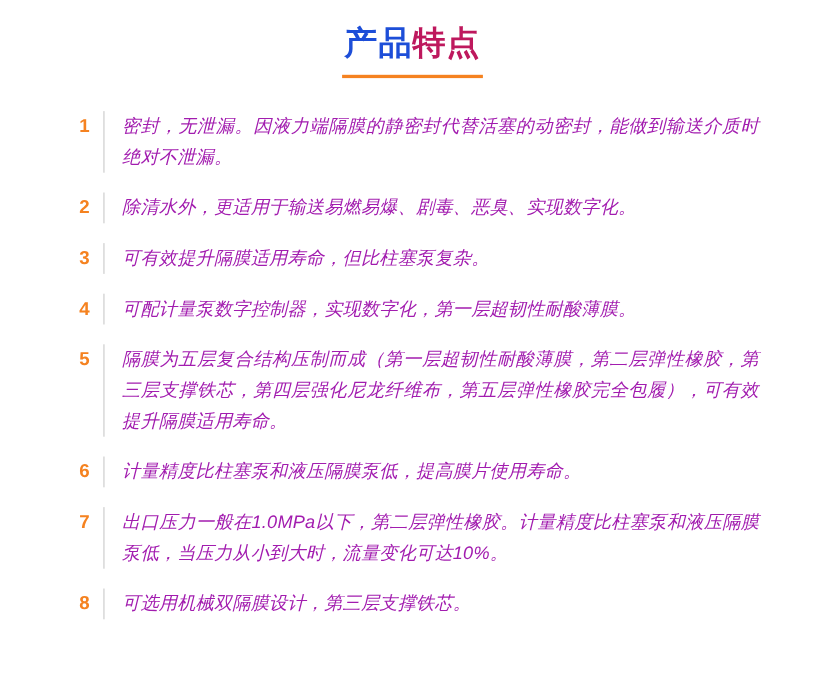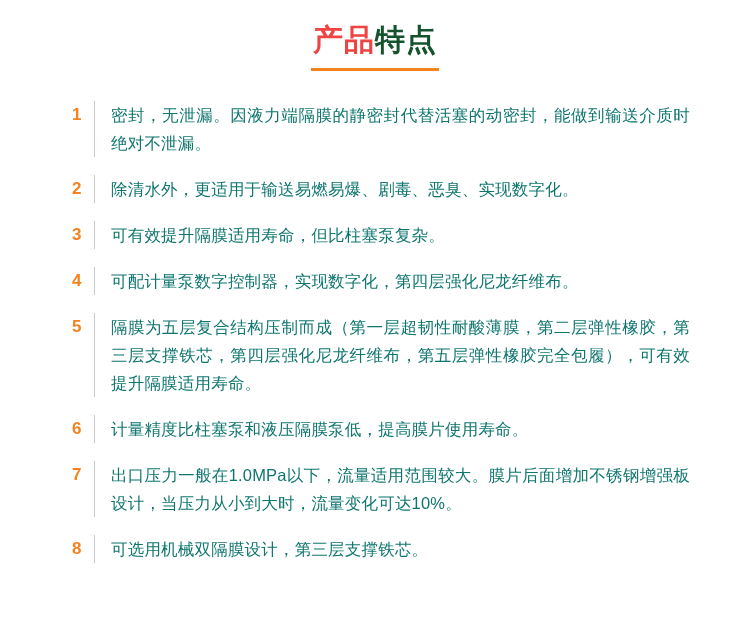--- a/index.html
+++ b/index.html
@@ -28,24 +28,24 @@
   .title {
     display: inline-block;
     font-size: 30px;
     font-weight: bold;
     letter-spacing: 1px;
     line-height: 1.2;
     padding-bottom: 8px;
     position: relative;
   }
   .title .part-dark {
-    color: #ef4444;
+    color: #1d4ed8;
   }
   .title .part-accent {
-    color: #14532d;
+    color: #be185d;
   }
   .title-underline {
     width: 128px;
     height: 3px;
     background: #f58220;
     margin: 0 auto;
     margin-top: 2px;
   }
   .list {
     margin-top: 26px;
@@ -73,23 +73,24 @@
     width: 1px;
     align-self: stretch;
     background: #c9c9c9;
     margin-right: 16px;
     min-height: 28px;
   }
   .text {
     flex: 1 1 auto;
     font-size: 16.5px;
     line-height: 28px;
-    color: #0f766e;
+    color: #a21caf;
     letter-spacing: 0.2px;
     text-align: justify;
+    font-style: italic;
   }
 </style>
 </head>
 <body>
 
 <div class="page">
 
   <div class="title-block">
     <div class="title">
       <span class="part-dark">产品</span><span class="part-accent">特点</span>
@@ -113,39 +114,39 @@
 
     <div class="row">
       <div class="num">3</div>
       <div class="divider"></div>
       <div class="text">可有效提升隔膜适用寿命，但比柱塞泵复杂。</div>
     </div>
 
     <div class="row">
       <div class="num">4</div>
       <div class="divider"></div>
-      <div class="text">可配计量泵数字控制器，实现数字化，第四层强化尼龙纤维布。</div>
+      <div class="text">可配计量泵数字控制器，实现数字化，第一层超韧性耐酸薄膜。</div>
     </div>
 
     <div class="row">
       <div class="num">5</div>
       <div class="divider"></div>
       <div class="text">隔膜为五层复合结构压制而成（第一层超韧性耐酸薄膜，第二层弹性橡胶，第三层支撑铁芯，第四层强化尼龙纤维布，第五层弹性橡胶完全包履），可有效提升隔膜适用寿命。</div>
     </div>
 
     <div class="row">
       <div class="num">6</div>
       <div class="divider"></div>
       <div class="text">计量精度比柱塞泵和液压隔膜泵低，提高膜片使用寿命。</div>
     </div>
 
     <div class="row">
       <div class="num">7</div>
       <div class="divider"></div>
-      <div class="text">出口压力一般在1.0MPa以下，流量适用范围较大。膜片后面增加不锈钢增强板设计，当压力从小到大时，流量变化可达10%。</div>
+      <div class="text">出口压力一般在1.0MPa以下，第二层弹性橡胶。计量精度比柱塞泵和液压隔膜泵低，当压力从小到大时，流量变化可达10%。</div>
     </div>
 
     <div class="row">
       <div class="num">8</div>
       <div class="divider"></div>
       <div class="text">可选用机械双隔膜设计，第三层支撑铁芯。</div>
     </div>
 
   </div>
 </div>

